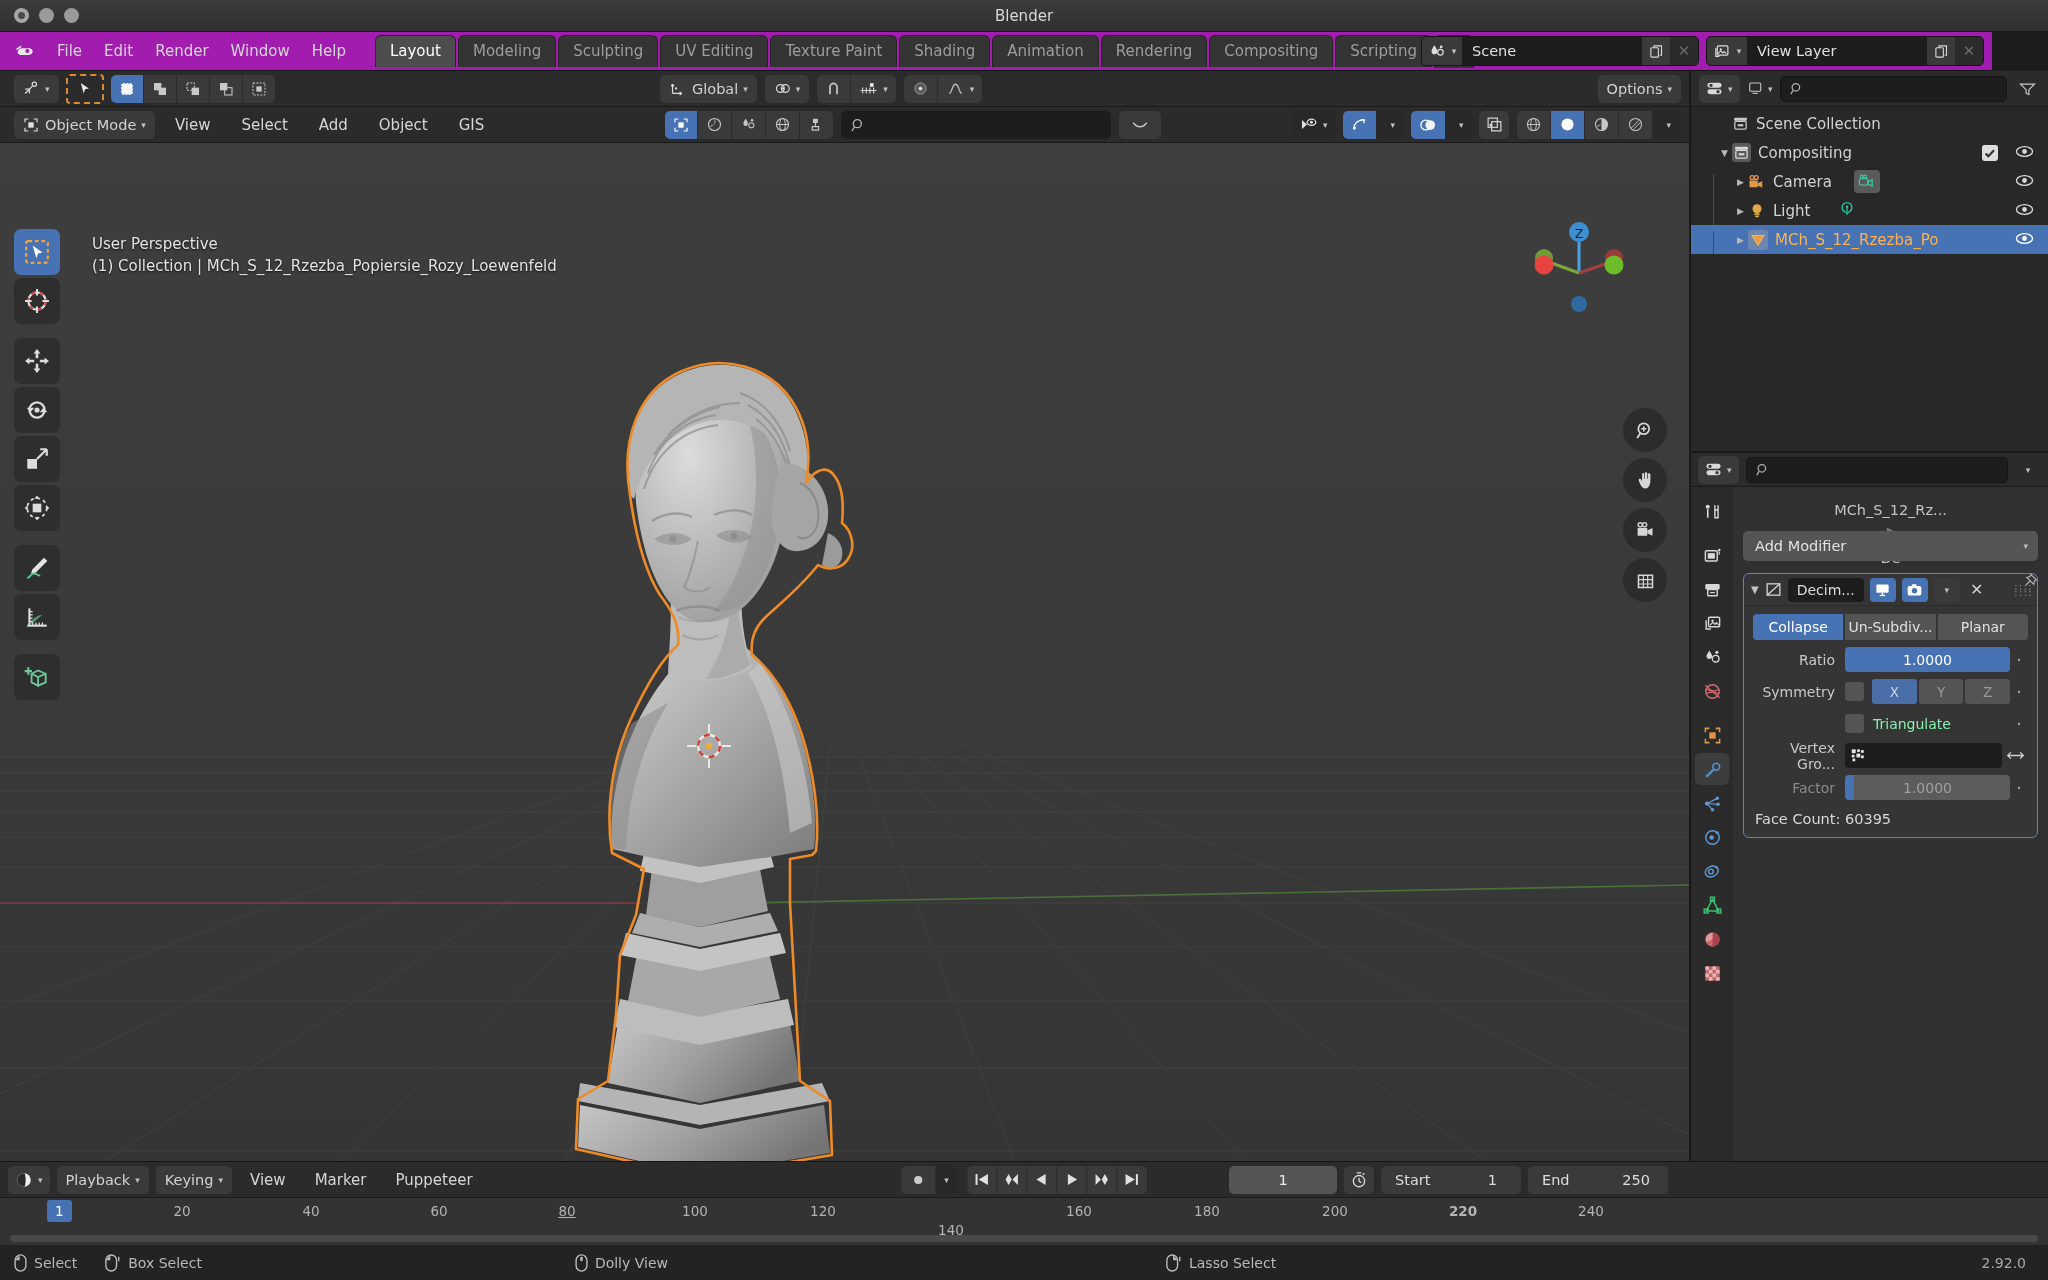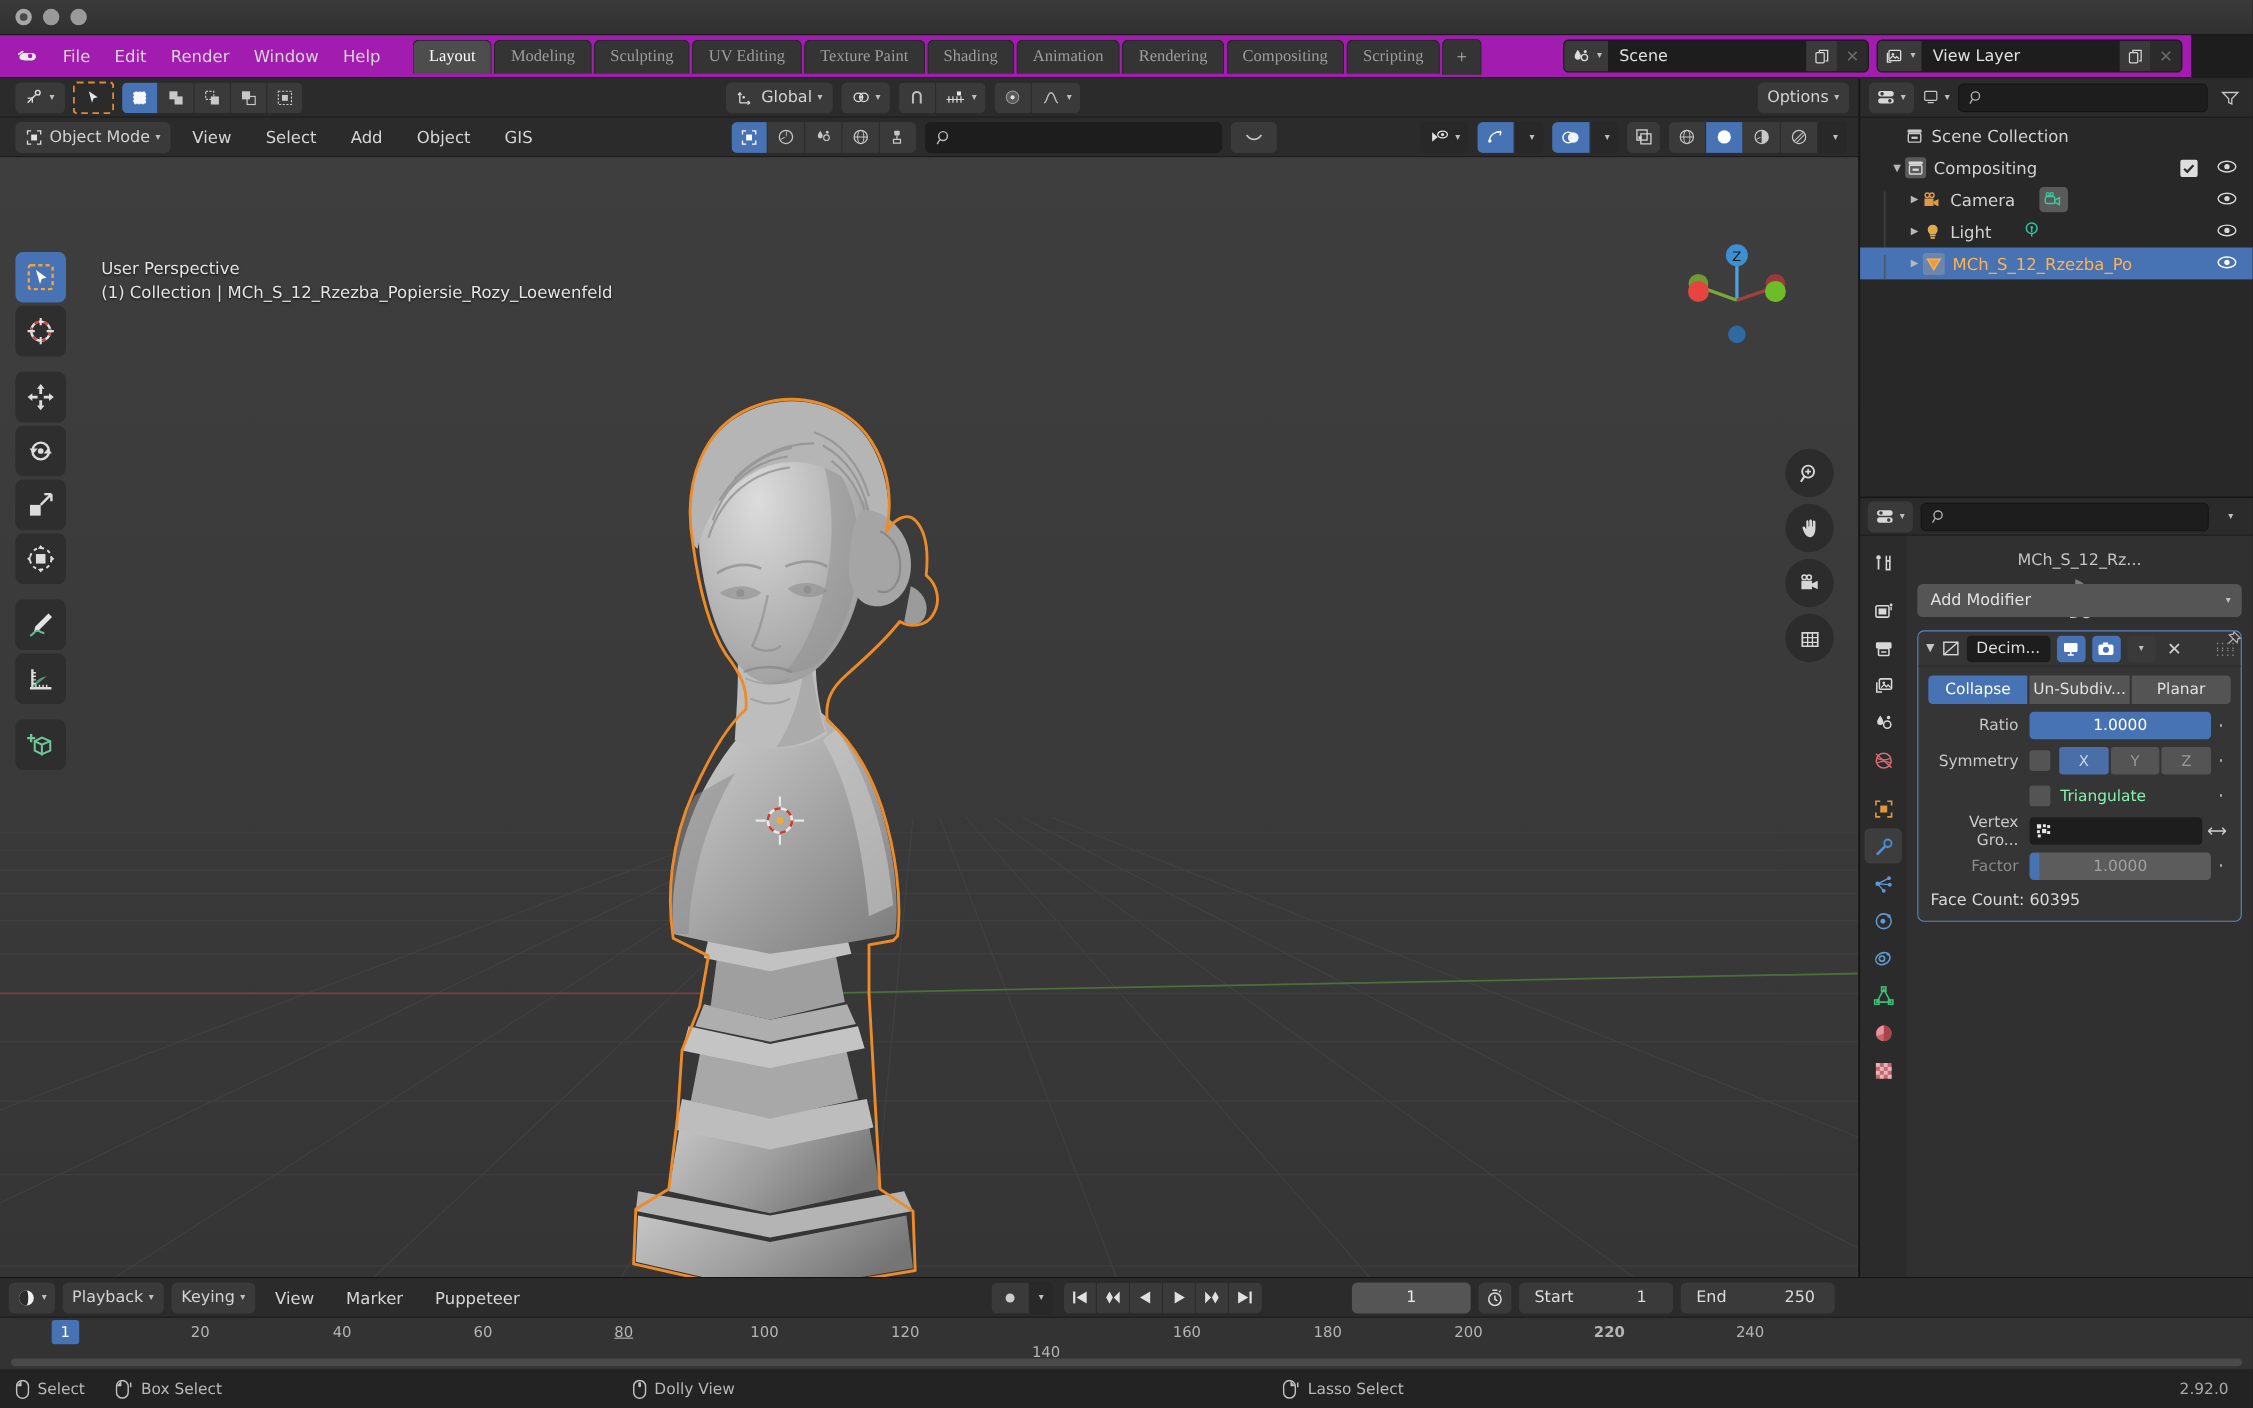--- a/index.html
+++ b/index.html
@@ -37,21 +37,21 @@
     display:flex; align-items:center;
   }
   .blender-logo { margin-left:14px; margin-right:10px; width:22px; height:22px; }
   .menuitem {
     font-size:15px; color:#d6d6d6; padding:4px 11px; border-radius:4px;
     white-space:nowrap;
   }
   .wstabs { display:flex; align-items:center; margin-left:18px; gap:2px; }
   .wstab {
     font-size:15px; color:#9d9d9d; padding:6px 14px 7px; border-radius:6px 6px 0 0;
-    background:#343434; white-space:nowrap; border:1px solid #252525; border-bottom:none;font-family:Liberation Serif, serif;
+    background:#343434; white-space:nowrap; border:1px solid #252525; border-bottom:none;
   }
   .wstab.active { background:#4d4d4d; color:#ffffff; }
   .wstab.plus { padding:6px 12px; font-size:17px; color:#b0b0b0; }
   .topbar-right { position:absolute; right:8px; top:4px; display:flex; align-items:center; gap:7px; }
   .datablock {
     display:flex; align-items:center; height:30px; border-radius:5px; overflow:hidden;
     background:#232323; border:1px solid #161616;
   }
   .db-icon {
     width:40px; height:28px; background:#3a3a3a; display:flex; align-items:center;
@@ -277,20 +277,21 @@
 </style>
 </head>
 <body>
 
 <div class="titlebar">
   <div class="tl-dots">
     <div class="tl-dot first"></div>
     <div class="tl-dot"></div>
     <div class="tl-dot"></div>
   </div>
+  <div class="title">Blender</div>
 </div>
 
 <div class="topbar">
   <svg class="blender-logo" viewBox="0 0 24 24">
     <path fill="#e8e8e8" d="M4 13.5c0-2.6 2.3-4.6 5.3-4.6h7.2c2.2 0 3.9 1.5 3.9 3.4 0 2.3-2.2 4.1-5 4.1h-6c-3 0-5.4-1.3-5.4-2.9zm10.6.6a2.2 2.2 0 1 0 0-4.4 2.2 2.2 0 0 0 0 4.4z"></path>
     <path fill="#e8e8e8" d="M3.1 11.2L8.4 7.6l-1.2-1.2-4.8 3.2z"></path>
   </svg>
   <div class="menuitem">File</div>
   <div class="menuitem">Edit</div>
   <div class="menuitem">Render</div>

